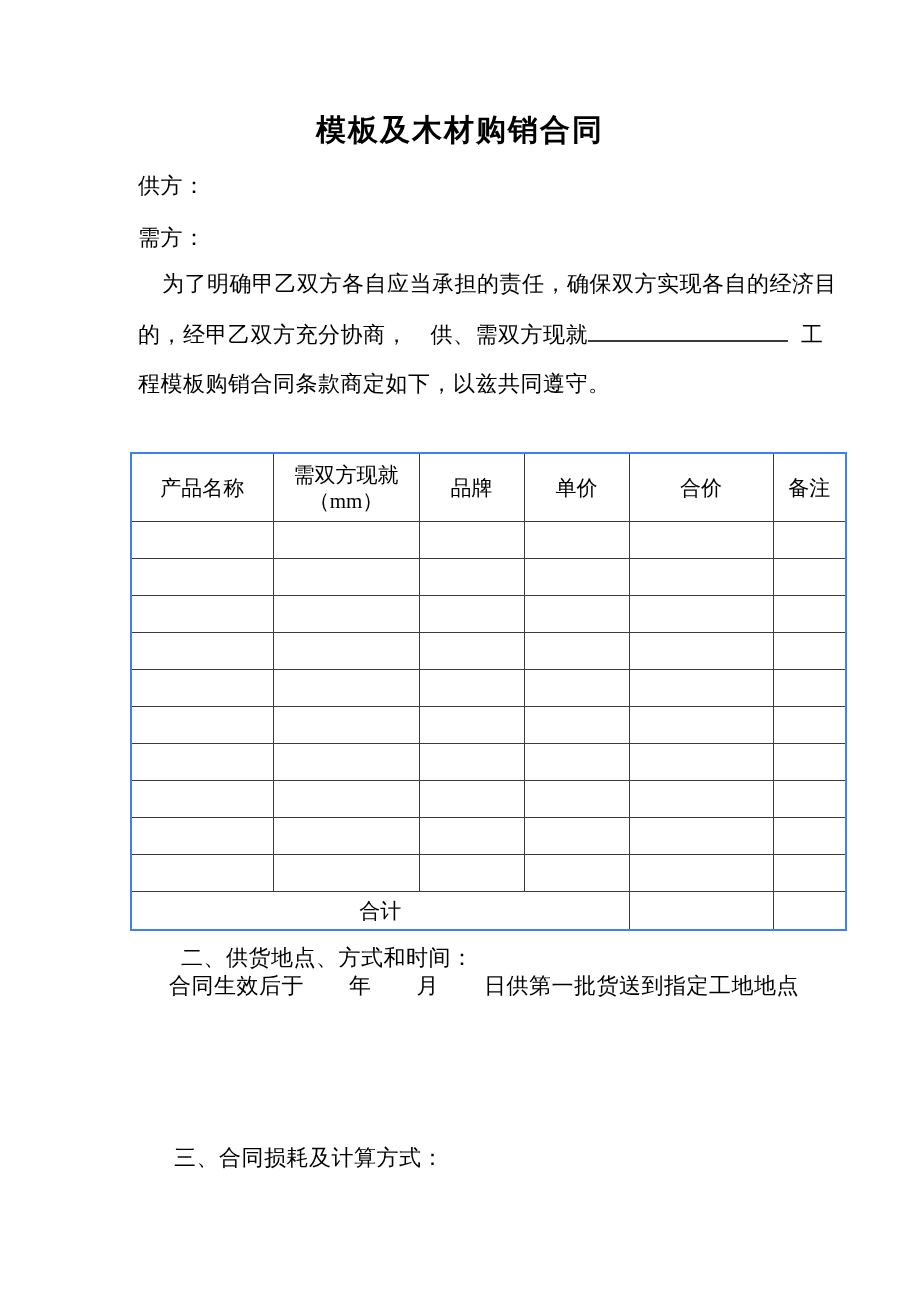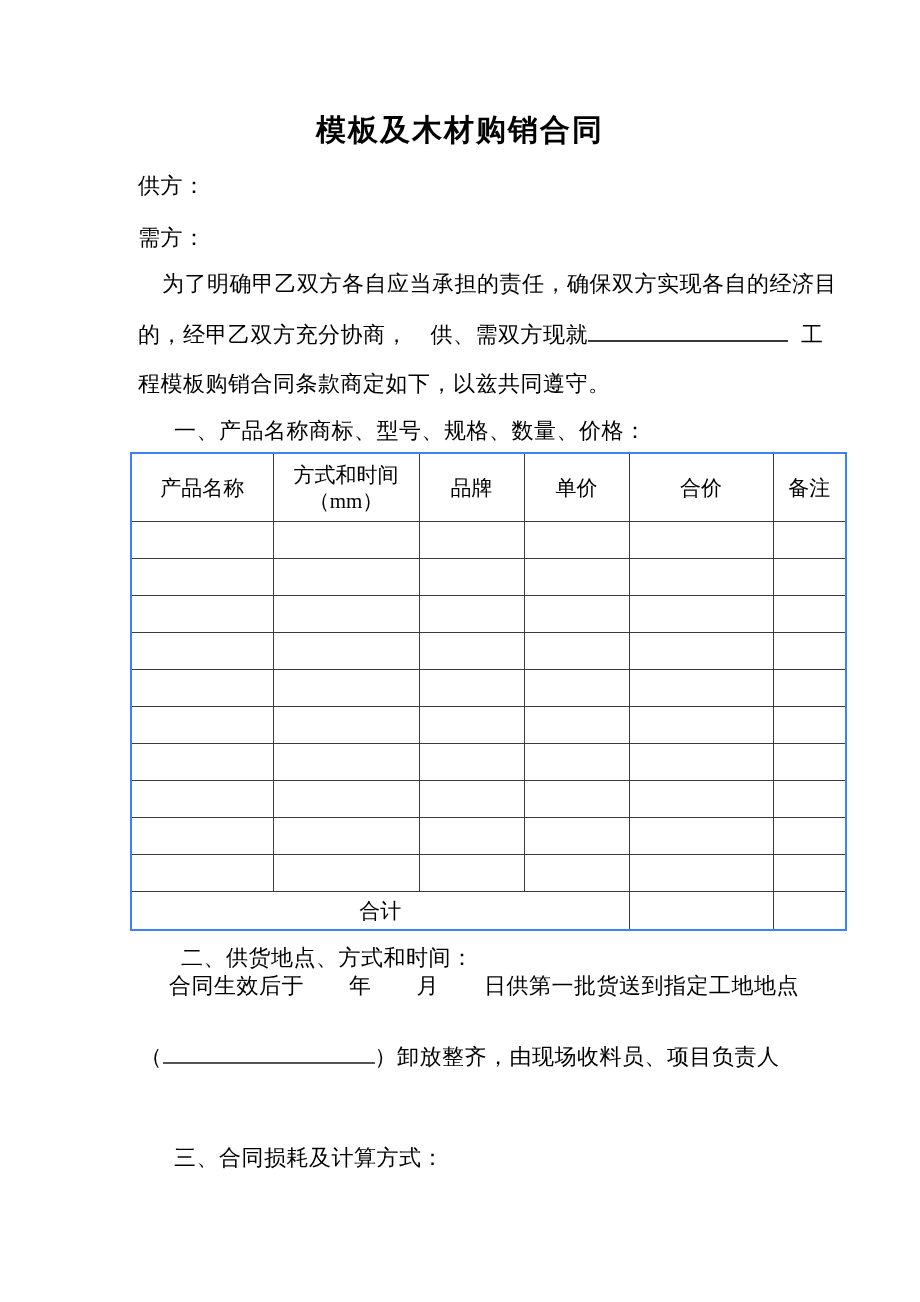--- a/index.html
+++ b/index.html
@@ -80,38 +80,37 @@
   <div class="abs body-text" style="top:224px; left:138px;">需方：</div>
 
   <div>
     <div class="abs body-text" style="top:270px; left:162px;">为了明确甲乙双方各自应当承担的责任，确保双方实现各自的经济目</div>
     <div class="abs body-text" style="top:320px; left:138px;">
       <span>的，经甲乙双方充分协商，　供、需双方现就</span><span class="blank blank-intro"></span><span class="after-blank">工</span>
     </div>
     <div class="abs body-text" style="top:370px; left:138px;">程模板购销合同条款商定如下，以兹共同遵守。</div>
   </div>
 
-  <div class="abs body-text" style="top:417px; left:174px;">一、产品名称商标、型号、规格、数量、价格：</div>
 
   <table class="products">
     <colgroup>
       <col style="width:142px">
       <col style="width:146px">
       <col style="width:105px">
       <col style="width:105px">
       <col style="width:144px">
       <col style="width:73px">
     </colgroup>
     <thead>
       <tr>
         <th>
           <div>产品名称</div>
         </th>
         <th>
-          <div>方式和时间</div>
+          <div>需双方现就</div>
           <div>（mm）</div>
         </th>
         <th>
           <div>品牌</div>
         </th>
         <th>
           <div>单价</div>
         </th>
         <th>
           <div>合价</div>
@@ -209,20 +208,17 @@
         <td></td>
         <td></td>
       </tr>
     </tfoot>
   </table>
 
   <div class="abs body-text" style="top:944px; left:174px;margin-left:7px;">二、供货地点、方式和时间：</div>
 
   <div class="abs body-text" style="top:972px; left:169px;">合同生效后于　　年　　月　　日供第一批货送到指定工地地点</div>
 
-  <div class="abs body-text" style="top:1042px; left:140px;">
-    <span>（</span><span class="blank blank-paren"></span><span>）</span><span>卸放整齐，由现场收料员、项目负责人</span>
-  </div>
 
 
   <div class="abs body-text" style="top:1144px; left:174px;">三、合同损耗及计算方式：</div>
 
 </div>
 
 </body></html>

